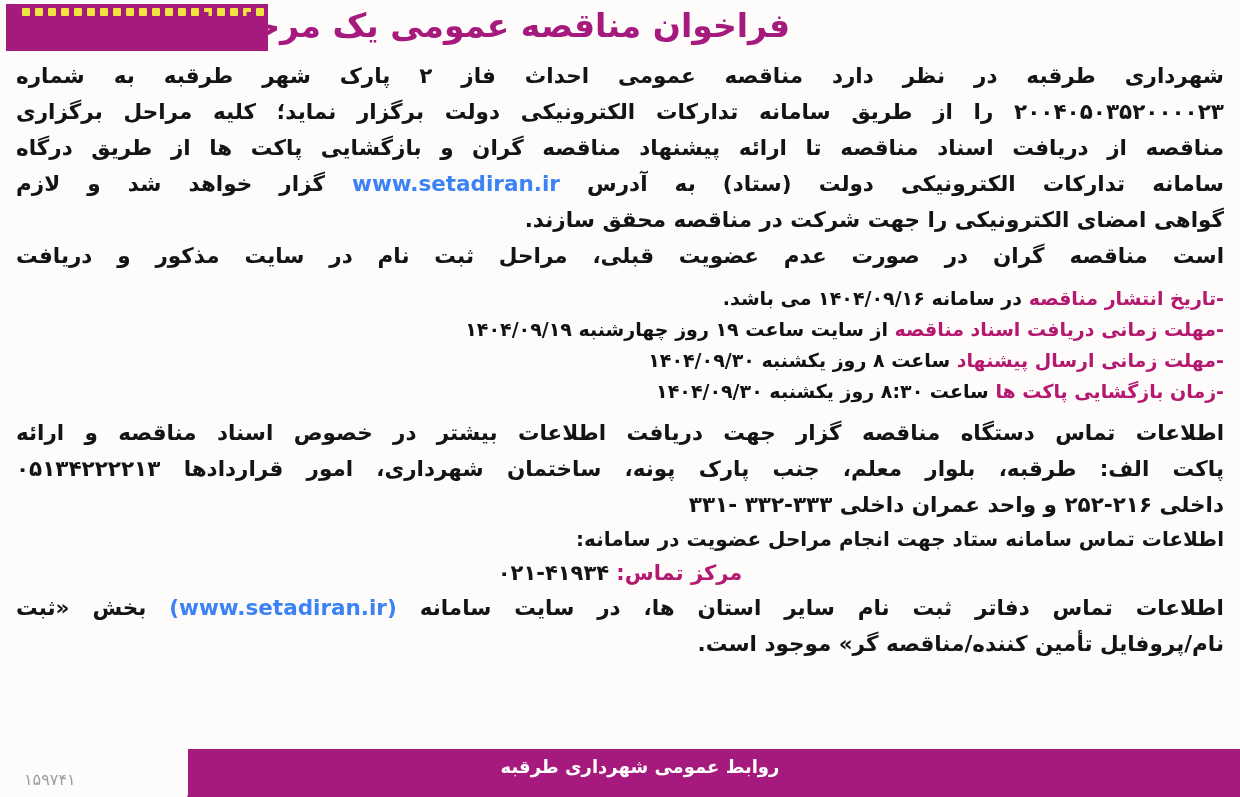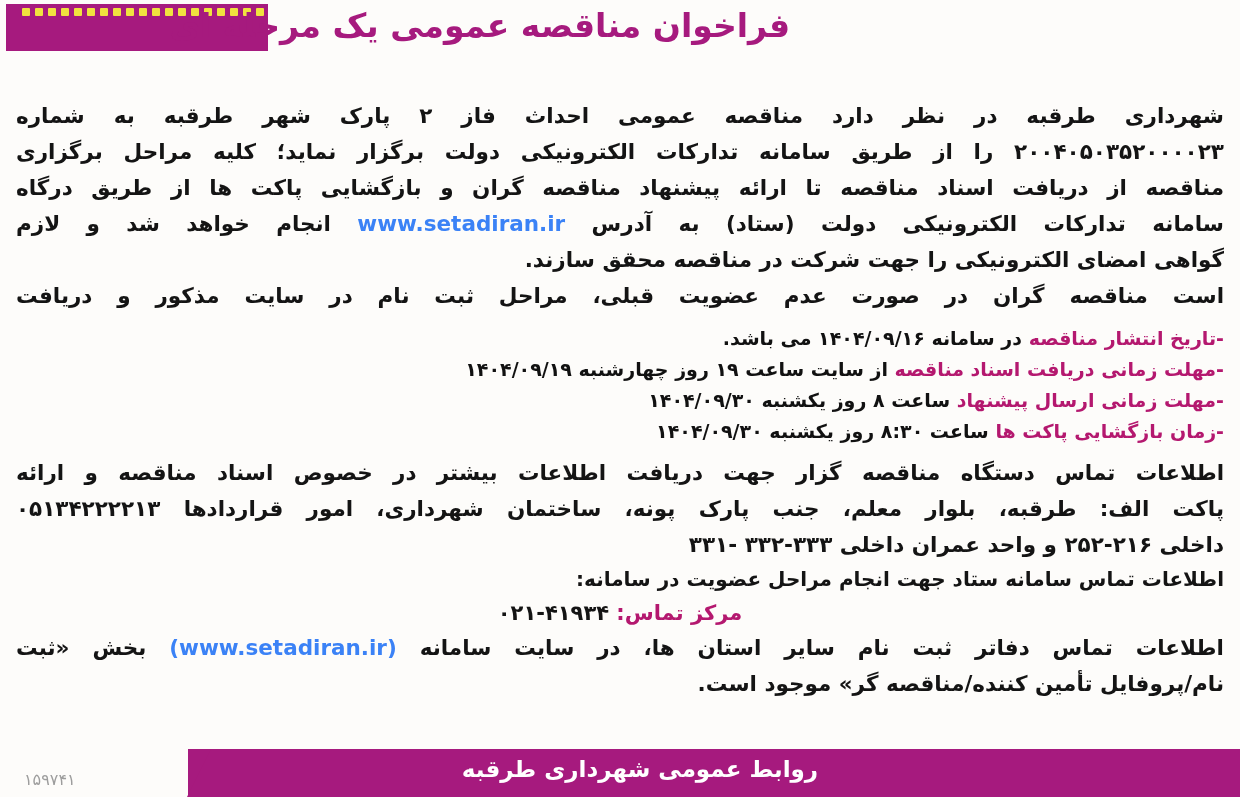--- a/index.html
+++ b/index.html
@@ -61,21 +61,20 @@
     direction: rtl;
   }
 
   
   .body-wrap {
     position: absolute;
     top: 58px;
     right: 16px;
     left: 16px;
     direction: rtl;
-    margin-top: 40px;
   }
   p.just {
     margin: 0 0 1px 0;
     text-align: justify;
     text-align-last: justify;
     font-size: 21.5px;
     line-height: 35px;
     color: #141414;
     font-weight: bold;
     letter-spacing: 0px;
@@ -149,21 +148,21 @@
     border-bottom: 48px solid #a61a7e;
     border-left: 24px solid transparent;
   }
   .footer-text {
     position: absolute;
     top: 7px;
     right: 0;
     width: 1200px;
     text-align: center;
     color: #ffffff;
-    font-size: 23px;
+    font-size: 18px;
     font-weight: bold;
     direction: rtl;
   }
   .code-num {
     position: absolute;
     bottom: 8px;
     left: 24px;
     font-size: 16px;
     color: #9d9d9d;
     direction: rtl;
@@ -203,21 +202,21 @@
   </div>
 
   <div class="body-wrap">
 
     <p class="just">شهرداری طرقبه در نظر دارد مناقصه عمومی احداث فاز ۲ پارک شهر طرقبه به شماره</p>
     <p class="just">۲۰۰۴۰۵۰۳۵۲۰۰۰۰۲۳ را از طریق سامانه تدارکات الکترونیکی دولت برگزار نماید؛ کلیه مراحل برگزاری</p>
     <p class="just">مناقصه از دریافت اسناد مناقصه تا ارائه پیشنهاد مناقصه گران و بازگشایی پاکت ها از طریق درگاه</p>
     <p class="just">
       <span>سامانه تدارکات الکترونیکی دولت (ستاد) به آدرس</span>
       <span class="url-pink">www.setadiran.ir</span>
-      <span>انجام خواهد شد و لازم</span>
+      <span>گزار خواهد شد و لازم</span>
     </p>
     <p class="just lastline-right">گواهی امضای الکترونیکی را جهت شرکت در مناقصه محقق سازند.</p>
     <p class="just">است مناقصه گران در صورت عدم عضویت قبلی، مراحل ثبت نام در سایت مذکور و دریافت</p>
 
     <div class="bullets">
       <div class="bline">
         <span class="lbl">-تاریخ انتشار مناقصه</span>
         <span>در سامانه ۱۴۰۴/۰۹/۱۶ می باشد.</span>
       </div>
       <div class="bline">

